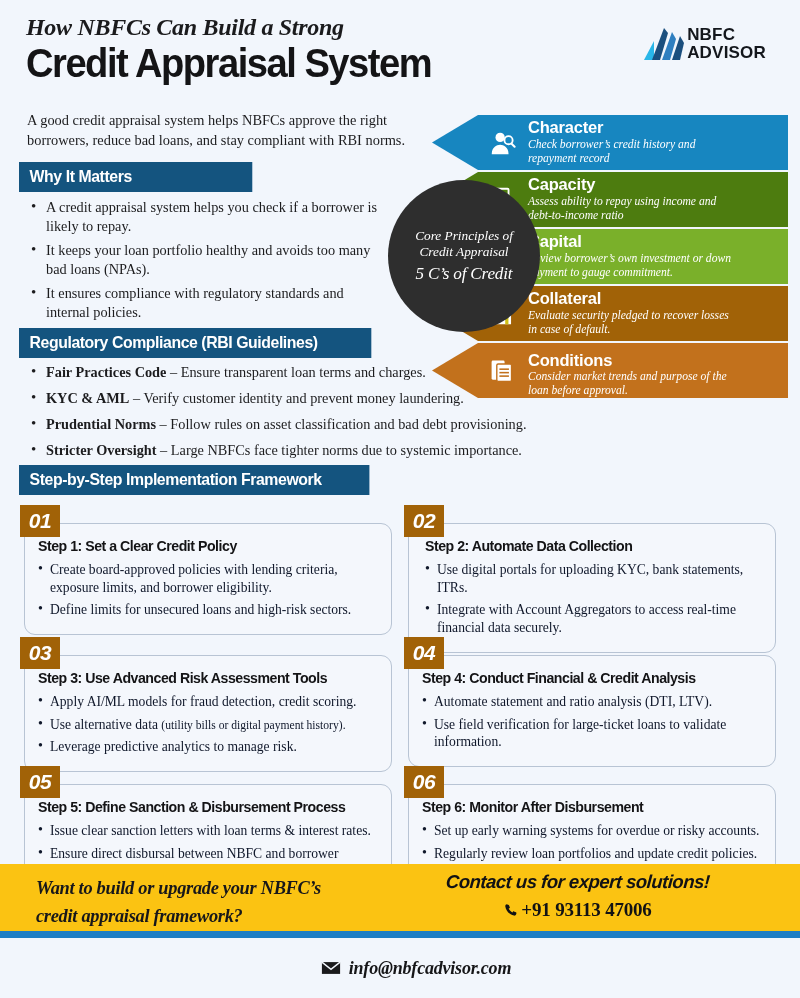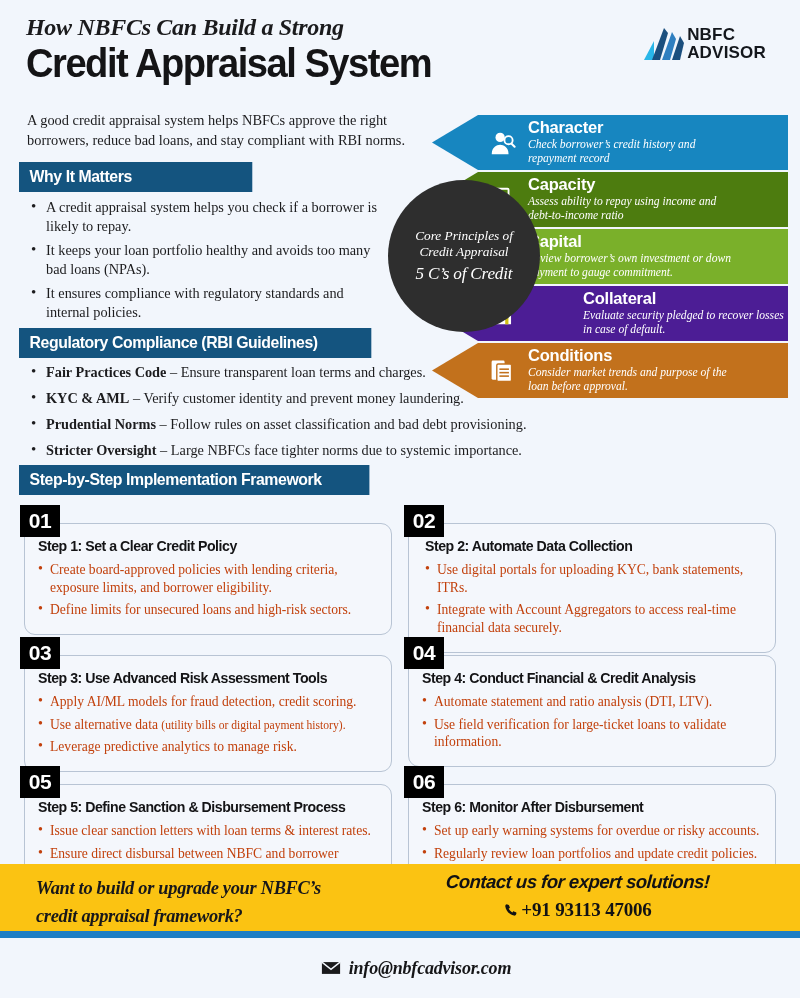--- a/index.html
+++ b/index.html
@@ -145,34 +145,34 @@
   }
   .card .ctl {
     font-family: "Liberation Sans", sans-serif;
     font-weight: bold; font-size: 14.6px; letter-spacing: -0.5px;
     color: #141416; margin-bottom: 7px;
     transform: scaleX(0.97); transform-origin: left center;
   }
   .card ul { list-style: none; }
   .card ul li {
     position: relative; padding-left: 12px;
-    font-size: 13.6px; line-height: 1.3; margin-bottom: 5px; color: #c2410c;
+    font-size: 13.6px; line-height: 1.3; margin-bottom: 5px; color: #0f172a;
   }
   .card ul li::before {
     content: "\2022"; position: absolute; left: 0; top: -1px; font-size: 14px;
   }
   .card ul li .small { font-size: 11.6px; }
 
   .badge {
     position: absolute;
     width: 40px; height: 32px;
-    background: #000000;
+    background: #a16207;
     color: #ffffff;
     font-family: "Liberation Sans", sans-serif;
-    font-weight: bold; font-size: 21px;
+    font-style: italic; font-weight: bold; font-size: 21px;
     display: flex; align-items: center; justify-content: center;
     z-index: 6;
     letter-spacing: -0.5px;
   }
 
   
   .cta {
     position: absolute; left: 0; bottom: 67px;
     width: 800px; height: 67px; background: #fbc312;
   }
@@ -288,33 +288,33 @@
             <path d="M11 2 L19 2 L17.5 5 L12.5 5 Z" fill="#fff"></path>
             <path d="M12.5 5.5 C7 8 4 14 4.5 19.5 C5 25 9.5 28 15 28 C20.5 28 25 25 25.5 19.5 C26 14 23 8 17.5 5.5 Z" fill="#fff"></path>
             <text x="15" y="22.5" font-size="13" font-weight="bold" text-anchor="middle" fill="#7ab02a" font-family="Liberation Sans, sans-serif">$</text>
           </svg>
         </span>
         <div>
           <div class="ctitle">Capital</div>
           <div class="cdesc">Review borrower’s own investment or down payment to gauge commitment.</div>
         </div>
       </div>
-      <div class="cband" style="background: #4c1d95; justify-content: flex-end;">
+      <div class="cband" style="background: #a16207;">
         <span class="cicon">
           <svg viewBox="0 0 30 30" width="27" height="27">
             <path d="M15 3 L28 14 L24.5 14 L24.5 27 L5.5 27 L5.5 14 L2 14 Z" fill="#fff"></path>
             <rect x="18" y="18" width="3.6" height="9" fill="#cfc016"></rect>
           </svg>
         </span>
         <div>
           <div class="ctitle">Collateral</div>
           <div class="cdesc">Evaluate security pledged to recover losses in case of default.</div>
         </div>
       </div>
-      <div class="cband" style="background: rgb(194, 113, 28);">
+      <div class="cband" style="background: rgb(194, 113, 28); align-items: flex-end;">
         <span class="cicon">
           <svg viewBox="0 0 30 30" width="26" height="26">
             <rect x="3" y="3" width="15" height="22" rx="1.5" fill="#fff"></rect>
             <rect x="9" y="7" width="17" height="20" rx="1.5" fill="#fff" stroke="#c2711c" stroke-width="1.6"></rect>
             <rect x="12" y="12" width="11" height="1.8" fill="#c2711c"></rect>
             <rect x="12" y="16" width="11" height="1.8" fill="#c2711c"></rect>
             <rect x="12" y="20" width="11" height="1.8" fill="#c2711c"></rect>
           </svg>
         </span>
         <div>

